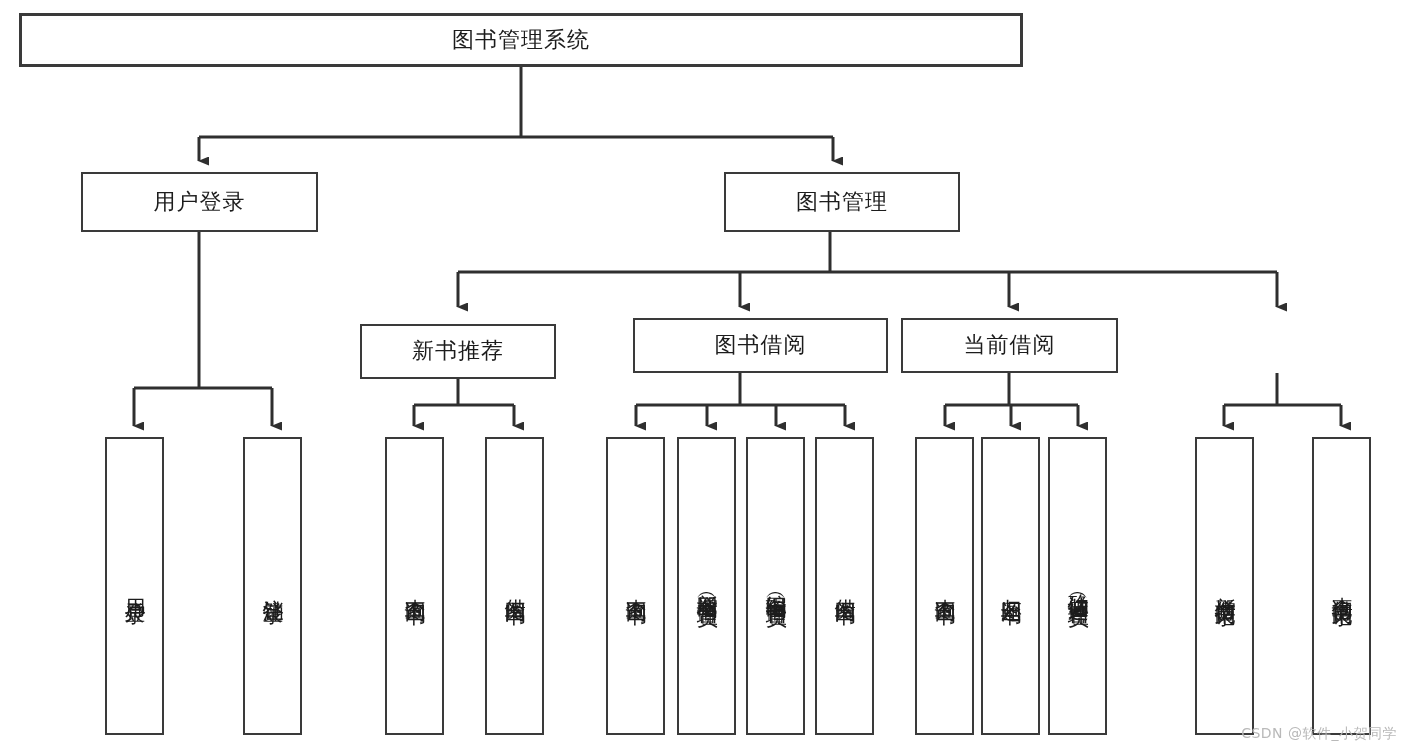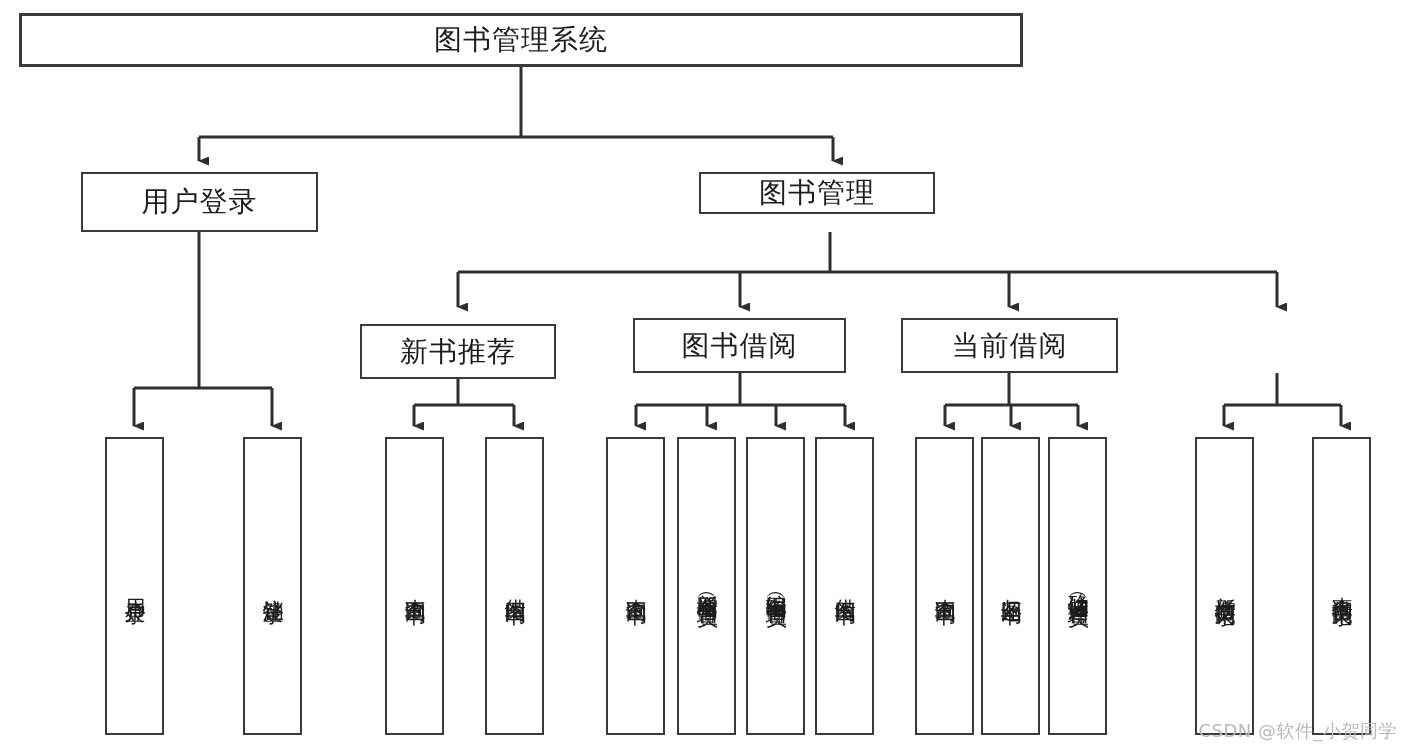--- a/index.html
+++ b/index.html
@@ -4,28 +4,28 @@
 <style>
   html,body{margin:0;padding:0;background:#ffffff;}
   body{width:1405px;height:747px;overflow:hidden;
        font-family:"DejaVu Sans","Liberation Sans",sans-serif;}
   #stage{position:relative;width:1405px;height:747px;background:#fff;}
   svg#wires{position:absolute;left:0;top:0;width:1405px;height:747px;}
   .node{position:absolute;box-sizing:border-box;background:#ffffff;
         border:2px solid #3a3a3a;display:flex;align-items:center;
         justify-content:center;color:#1c1c1c;}
   .node.root{border-width:3px;}
-  .node .cap{font-size:28px;line-height:1.2;letter-spacing:1px;white-space:nowrap;}
+  .node .cap{font-size:22px;line-height:1.2;letter-spacing:1px;white-space:nowrap;}
   .leaf{position:absolute;box-sizing:border-box;background:#ffffff;
         border:2px solid #3a3a3a;display:flex;align-items:center;
         justify-content:center;color:#1c1c1c;overflow:hidden;}
   .leaf .vcap{writing-mode:vertical-rl;text-orientation:upright;
               font-size:21px;line-height:1.32;letter-spacing:2px;
               white-space:nowrap;}
-  #watermark{position:absolute;right:8px;bottom:4px;font-size:18px;
+  #watermark{position:absolute;right:8px;bottom:4px;font-size:14px;
              color:#b9b9b9;letter-spacing:.5px;white-space:nowrap;}
 </style>
 </head>
 <body>
 
 <div id="stage">
 
   <svg id="wires" viewBox="0 0 1405 747" xmlns="http://www.w3.org/2000/svg">
     <defs>
       <marker id="arw" markerWidth="9" markerHeight="11" refX="4.5" refY="10" orient="auto" markerUnits="userSpaceOnUse">
@@ -76,28 +76,28 @@
     </g>
   </svg>
 
   <div class="node root" style="left:19px;top:13px;width:1004px;height:54px;">
     <span class="cap">图书管理系统</span>
   </div>
 
   <div class="node" style="left:81px;top:172px;width:237px;height:60px;">
     <span class="cap">用户登录</span>
   </div>
-  <div class="node" style="left:699px;top:172px;width:236px;height:42px;">
+  <div class="node" style="left:724px;top:172px;width:236px;height:60px;">
     <span class="cap">图书管理</span>
   </div>
 
   <div class="node" style="left:360px;top:324px;width:196px;height:55px;">
     <span class="cap">新书推荐</span>
   </div>
-  <div class="node" style="left:633px;top:318px;width:213px;height:55px;">
+  <div class="node" style="left:633px;top:318px;width:255px;height:55px;">
     <span class="cap">图书借阅</span>
   </div>
   <div class="node" style="left:901px;top:318px;width:217px;height:55px;text-align:center;">
     <span class="cap">当前借阅</span>
   </div>
 
   <div class="leaf" style="left:105px;top:437px;width:59px;height:298px;">
     <span class="vcap">用户登录</span>
   </div>
   <div class="leaf" style="left:243px;top:437px;width:59px;height:298px;">

